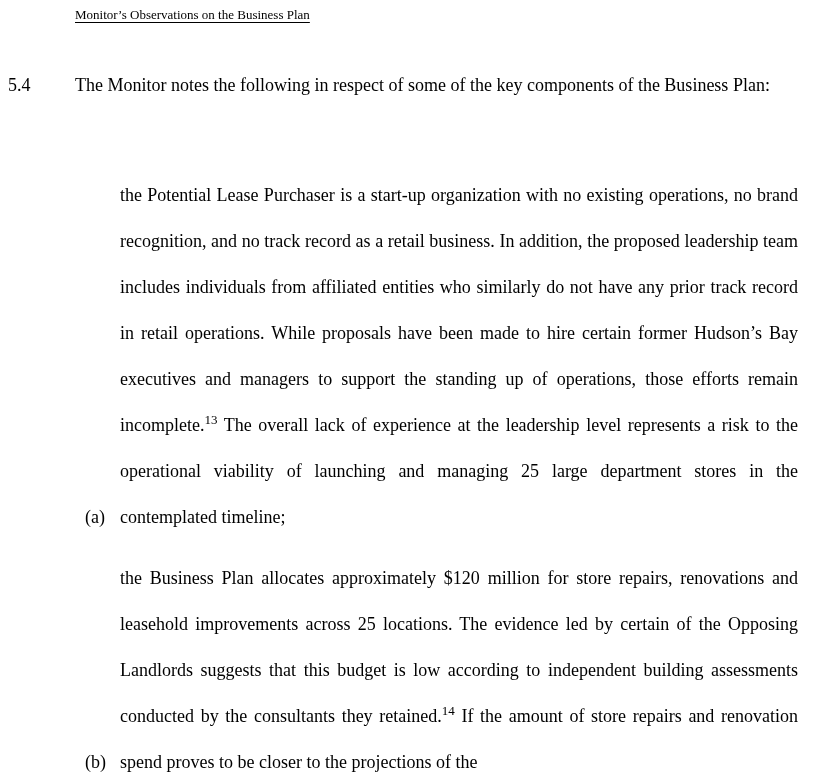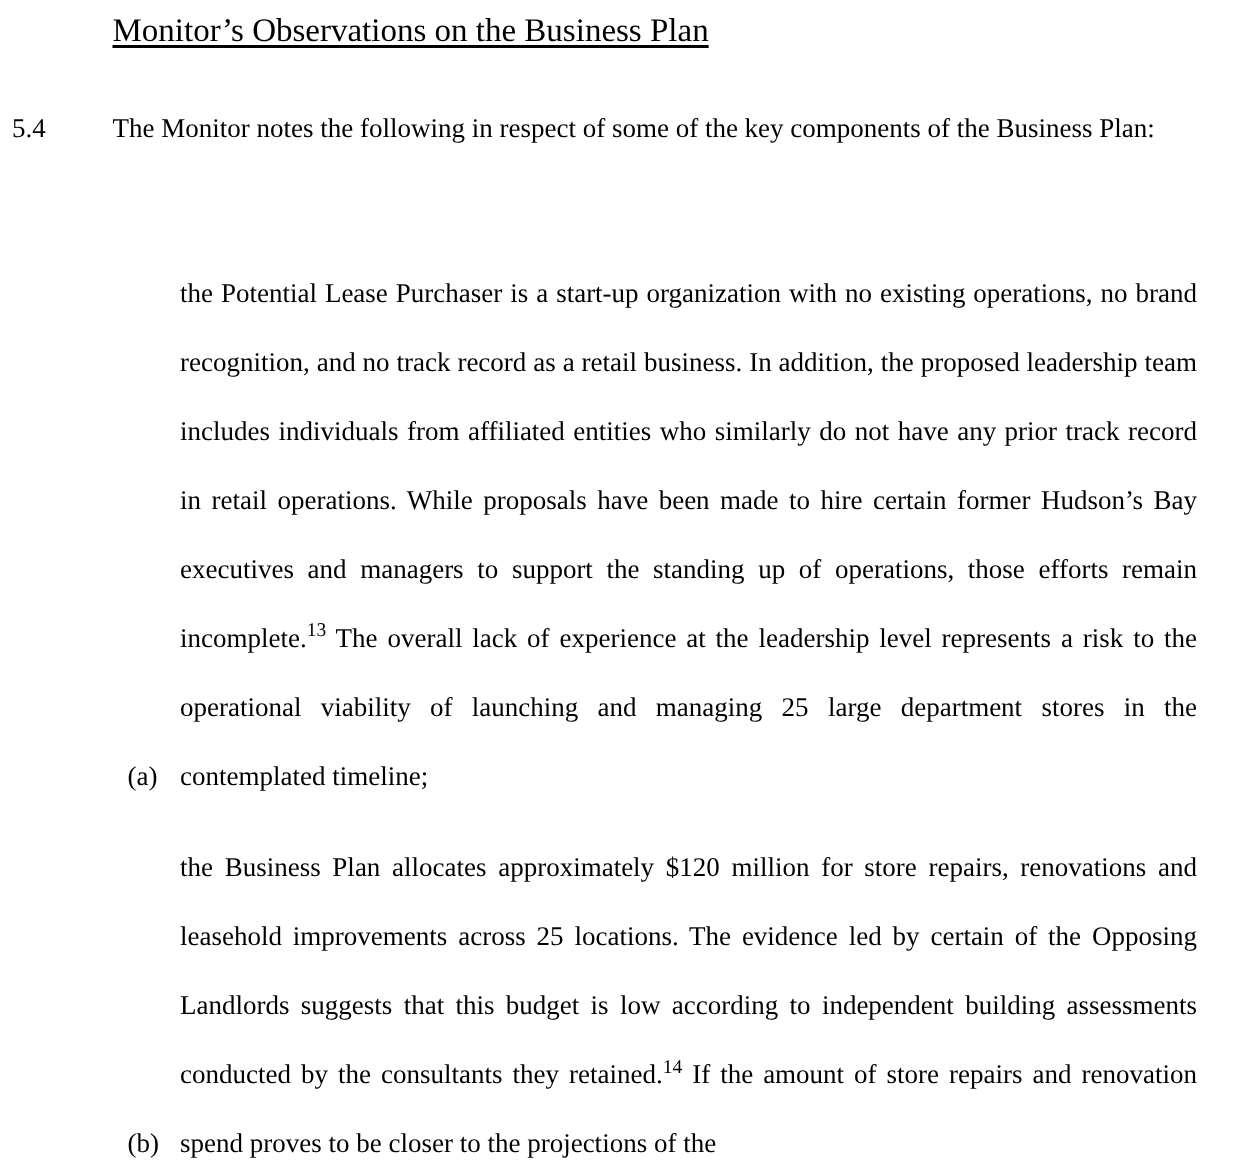--- a/index.html
+++ b/index.html
@@ -15,21 +15,21 @@
     color: #000000;
     font-family: "Liberation Serif", serif;
     font-size: 18px;
     overflow: hidden;
   }
   .heading {
     position: absolute;
     top: 7px;
     left: 75px;
     margin: 0;
-    font-size: 22px;
+    font-size: 13px;
     font-weight: normal;
     text-decoration: underline;
     text-underline-offset: 3px;
     white-space: nowrap;
   }
   .para {
     position: absolute;
     display: flex;
     align-items: flex-end;
   }

